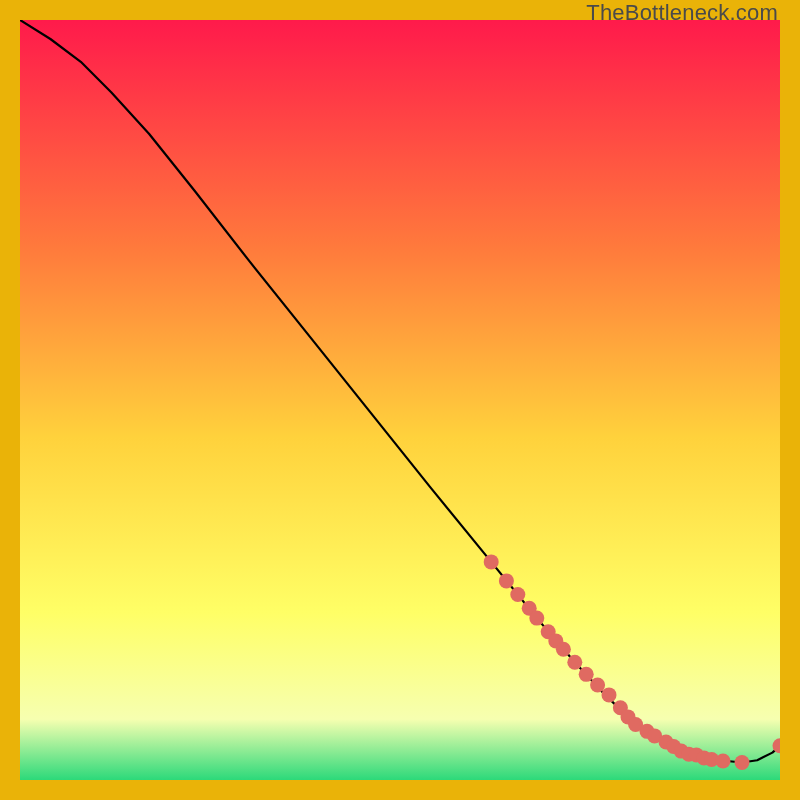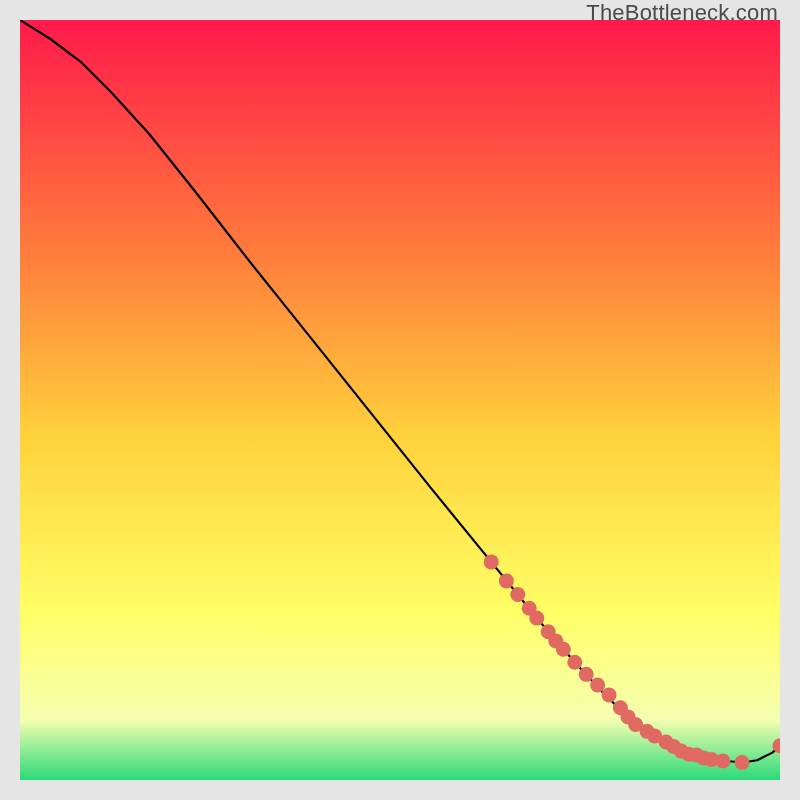--- a/index.html
+++ b/index.html
@@ -8,21 +8,21 @@
     width: 800px;
     height: 800px;
     background: #000;
     overflow: hidden;
     font-family: Arial, Helvetica, sans-serif;
   }
   .stage {
     position: relative;
     width: 800px;
     height: 800px;
-    background: #e5e5e5;
+    background: #eab308;
   }
   .plot {
     position: absolute;
     left: 20px;
     top: 20px;
     width: 760px;
     height: 760px;
   }
   .watermark {
     position: absolute;

